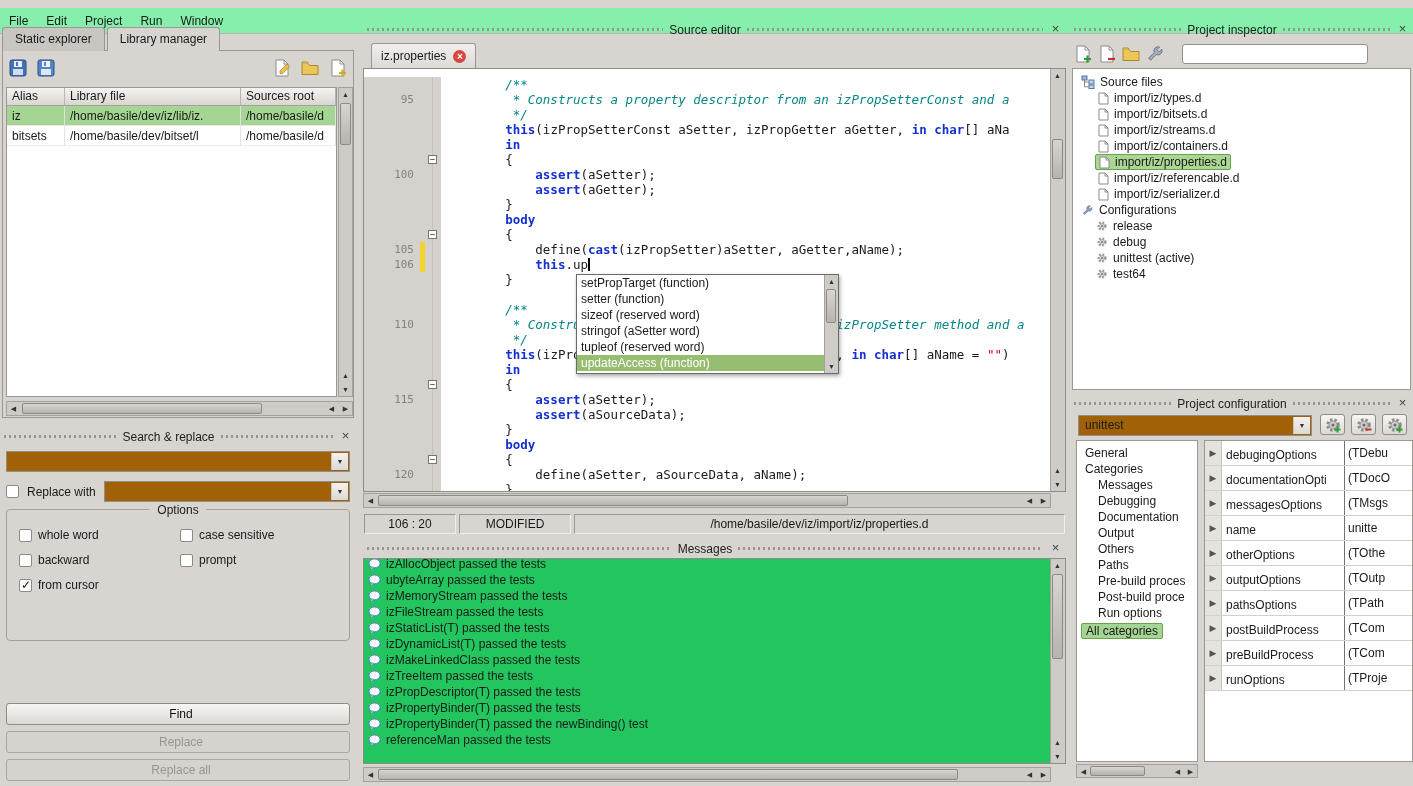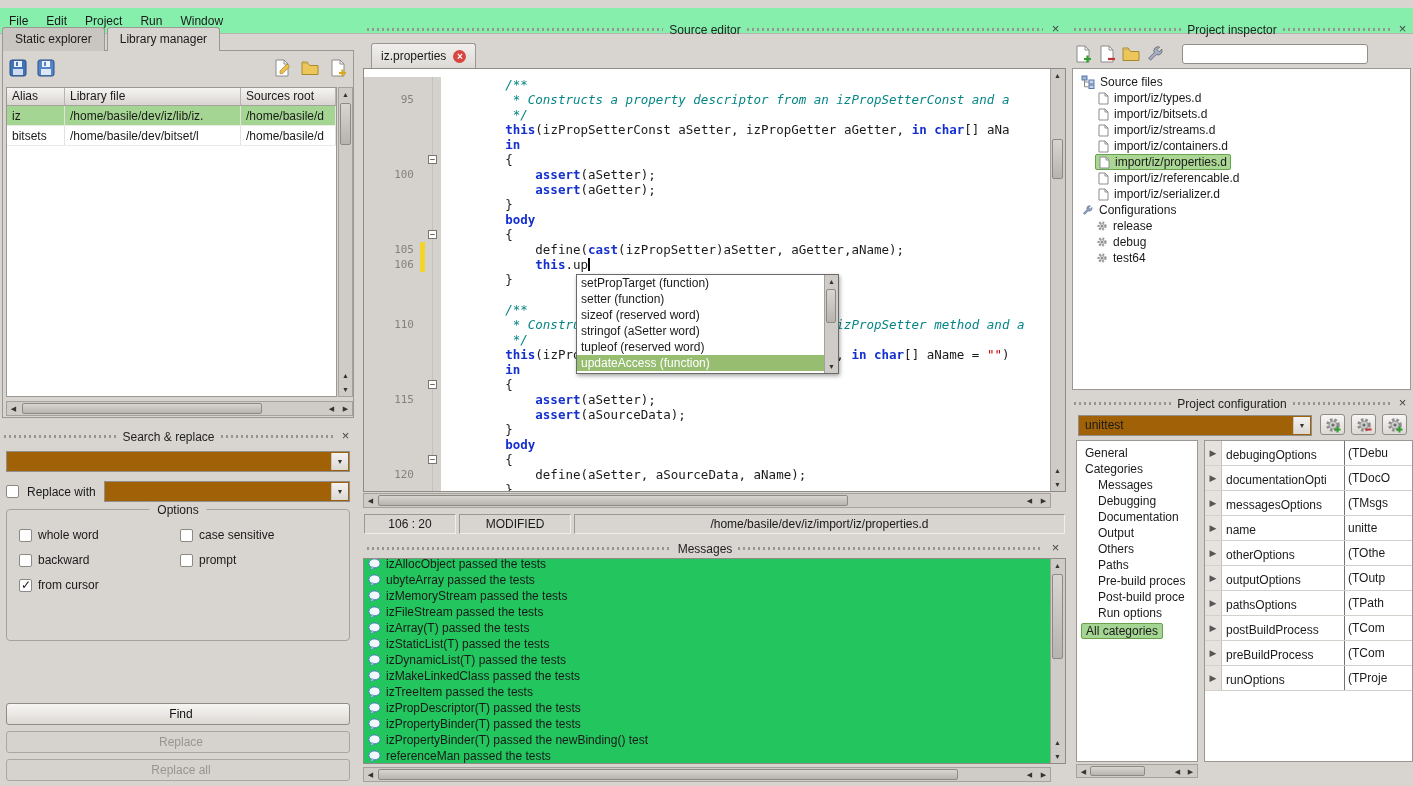--- a/index.html
+++ b/index.html
@@ -400,29 +400,20 @@
             </span>
             <span>izFileStream passed the tests</span>
           </div>
           <div class="msg">
             <span class="icn">
               <svg width="13" height="13" viewBox="0 0 13 13">
                 <ellipse cx="6.5" cy="5.4" rx="5.6" ry="4.5" fill="#f3f8fd" stroke="#4a7fc0"></ellipse>
                 <path d="M3.6 8.9L2.4 12l4.2-2.5z" fill="#f3f8fd" stroke="#4a7fc0" stroke-width="0.7"></path>
               </svg>
             </span>
-            <span>izArray(T) passed the tests</span>
-          </div>
-          <div class="msg">
-            <span class="icn">
-              <svg width="13" height="13" viewBox="0 0 13 13">
-                <ellipse cx="6.5" cy="5.4" rx="5.6" ry="4.5" fill="#f3f8fd" stroke="#4a7fc0"></ellipse>
-                <path d="M3.6 8.9L2.4 12l4.2-2.5z" fill="#f3f8fd" stroke="#4a7fc0" stroke-width="0.7"></path>
-              </svg>
-            </span>
             <span>izStaticList(T) passed the tests</span>
           </div>
           <div class="msg">
             <span class="icn">
               <svg width="13" height="13" viewBox="0 0 13 13">
                 <ellipse cx="6.5" cy="5.4" rx="5.6" ry="4.5" fill="#f3f8fd" stroke="#4a7fc0"></ellipse>
                 <path d="M3.6 8.9L2.4 12l4.2-2.5z" fill="#f3f8fd" stroke="#4a7fc0" stroke-width="0.7"></path>
               </svg>
             </span>
             <span>izDynamicList(T) passed the tests</span>
@@ -676,20 +667,32 @@
       </div>
       <div class="trow" style="padding-left: 20px;">
         <span class="tchip">
           <span class="icn">
             <svg width="12" height="12" viewBox="0 0 12 12">
               <circle cx="6" cy="6" r="3.4" fill="none" stroke="#979797" stroke-width="2.4" stroke-dasharray="1.8 1.4"></circle>
               <circle cx="6" cy="6" r="2.4" fill="#d9d9d9" stroke="#8a8a8a" stroke-width="0.5"></circle>
               <circle cx="6" cy="6" r="1" fill="#777"></circle>
             </svg>
           </span>
+          <span>unittest (active)</span>
+        </span>
+      </div>
+      <div class="trow" style="padding-left: 20px;">
+        <span class="tchip">
+          <span class="icn">
+            <svg width="12" height="12" viewBox="0 0 12 12">
+              <circle cx="6" cy="6" r="3.4" fill="none" stroke="#979797" stroke-width="2.4" stroke-dasharray="1.8 1.4"></circle>
+              <circle cx="6" cy="6" r="2.4" fill="#d9d9d9" stroke="#8a8a8a" stroke-width="0.5"></circle>
+              <circle cx="6" cy="6" r="1" fill="#777"></circle>
+            </svg>
+          </span>
           <span>test64</span>
         </span>
       </div>
     </div>
 
   <div class="pc-panel">
     <div class="dockheader">
       <div class="hdots"></div>
       <div class="htitle">Project configuration</div>
       <div class="hdots"></div>

